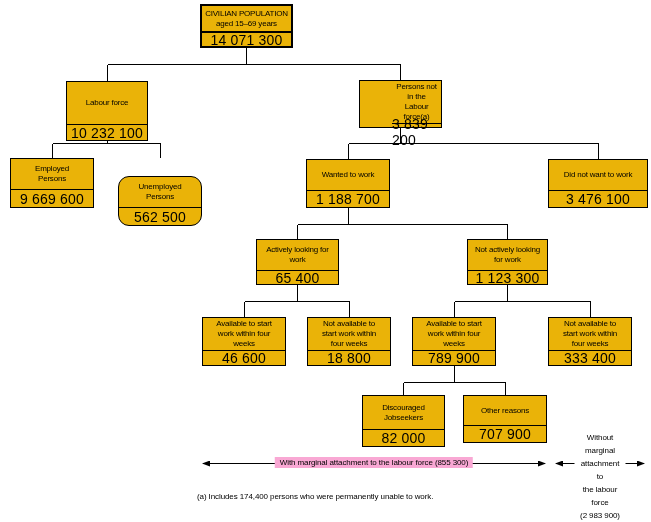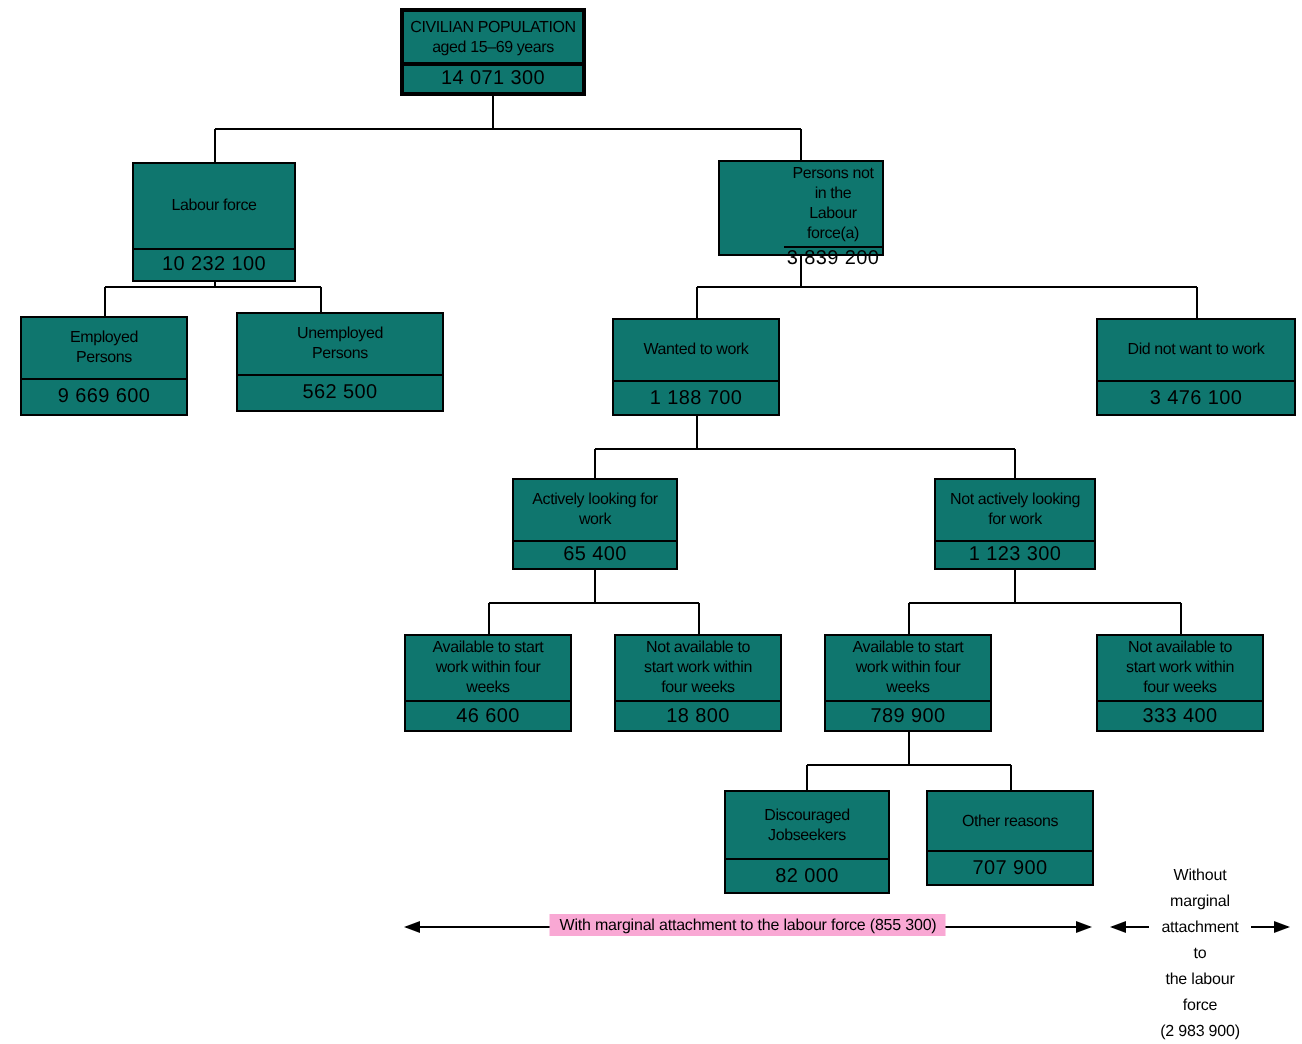--- a/index.html
+++ b/index.html
@@ -3,43 +3,43 @@
 <meta charset="utf-8">
 <style>
   * { margin:0; padding:0; box-sizing:border-box; }
   body { background:#fff; font-family:"Liberation Sans", sans-serif; }
   .canvas {
     position:relative; width:651px; height:522px; background:#ffffff;
     overflow:hidden; color:#000;
   }
   svg.connectors { position:absolute; left:0; top:0; pointer-events:none; }
   .node {
-    position:absolute; background:#0f766e; border:1px solid #000;
+    position:absolute; background:#eab308; border:1px solid #000;
     display:flex; flex-direction:column;
   }
   .node-label {
     flex:1; display:flex; align-items:center; justify-content:center;
     text-align:center; white-space:pre-line; font-size:8px; line-height:10px;
     letter-spacing:-0.2px; border-bottom:1px solid #000; padding:1px 2px;
   }
   .node-value {
     display:flex; align-items:center; justify-content:center;
-    font-size:10px; letter-spacing:0.2px;
+    font-size:14px; letter-spacing:0.2px;
   }
   
   #n-civ       { left:200px; top:4px;   width:93px;  height:44px; border-width:2px; }
   #n-civ .node-label { border-bottom-width:2px; }
   #n-civ .node-value { height:13px; }
   #n-labour    { left:66px;  top:81px;  width:82px;  height:60px; }
   #n-labour .node-value   { height:15px; }
   #n-pnlf      { left:359px; top:80px;  width:83px;  height:48px;padding-left:32px; }
   #n-pnlf .node-value     { height:15px; }
   #n-emp       { left:10px;  top:158px; width:84px;  height:50px; }
   #n-emp .node-value      { height:17px; }
-  #n-unemp     { left:118px; top:156px; width:104px;  height:50px; }
+  #n-unemp     { left:118px; top:176px; width:84px;  height:50px;border-radius:11px; }
   #n-unemp .node-value    { height:17px; }
   #n-wanted    { left:306px; top:159px; width:84px;  height:49px;justify-content:flex-end; }
   #n-wanted .node-value   { height:16px; }
   #n-didnot    { left:548px; top:159px; width:100px; height:49px; }
   #n-didnot .node-value   { height:16px; }
   #n-active    { left:256px; top:239px; width:83px;  height:46px; }
   #n-active .node-value   { height:13px; }
   #n-notactive { left:467px; top:239px; width:81px;  height:46px; }
   #n-notactive .node-value{ height:13px; }
   #n-avail1    { left:202px; top:317px; width:84px;  height:49px; }
@@ -185,14 +185,15 @@
   </div>
 
   <div class="arrow-label" id="lbl-with">With marginal attachment to the labour force (855 300)</div>
 
   <div id="lbl-without">Without
 marginal
 attachment to
 the labour force
 (2 983 900)(a)</div>
 
+  <div class="footnote">(a) Includes 174,400 persons who were permanently unable to work.</div>
 
 </div>
 
 </body></html>

